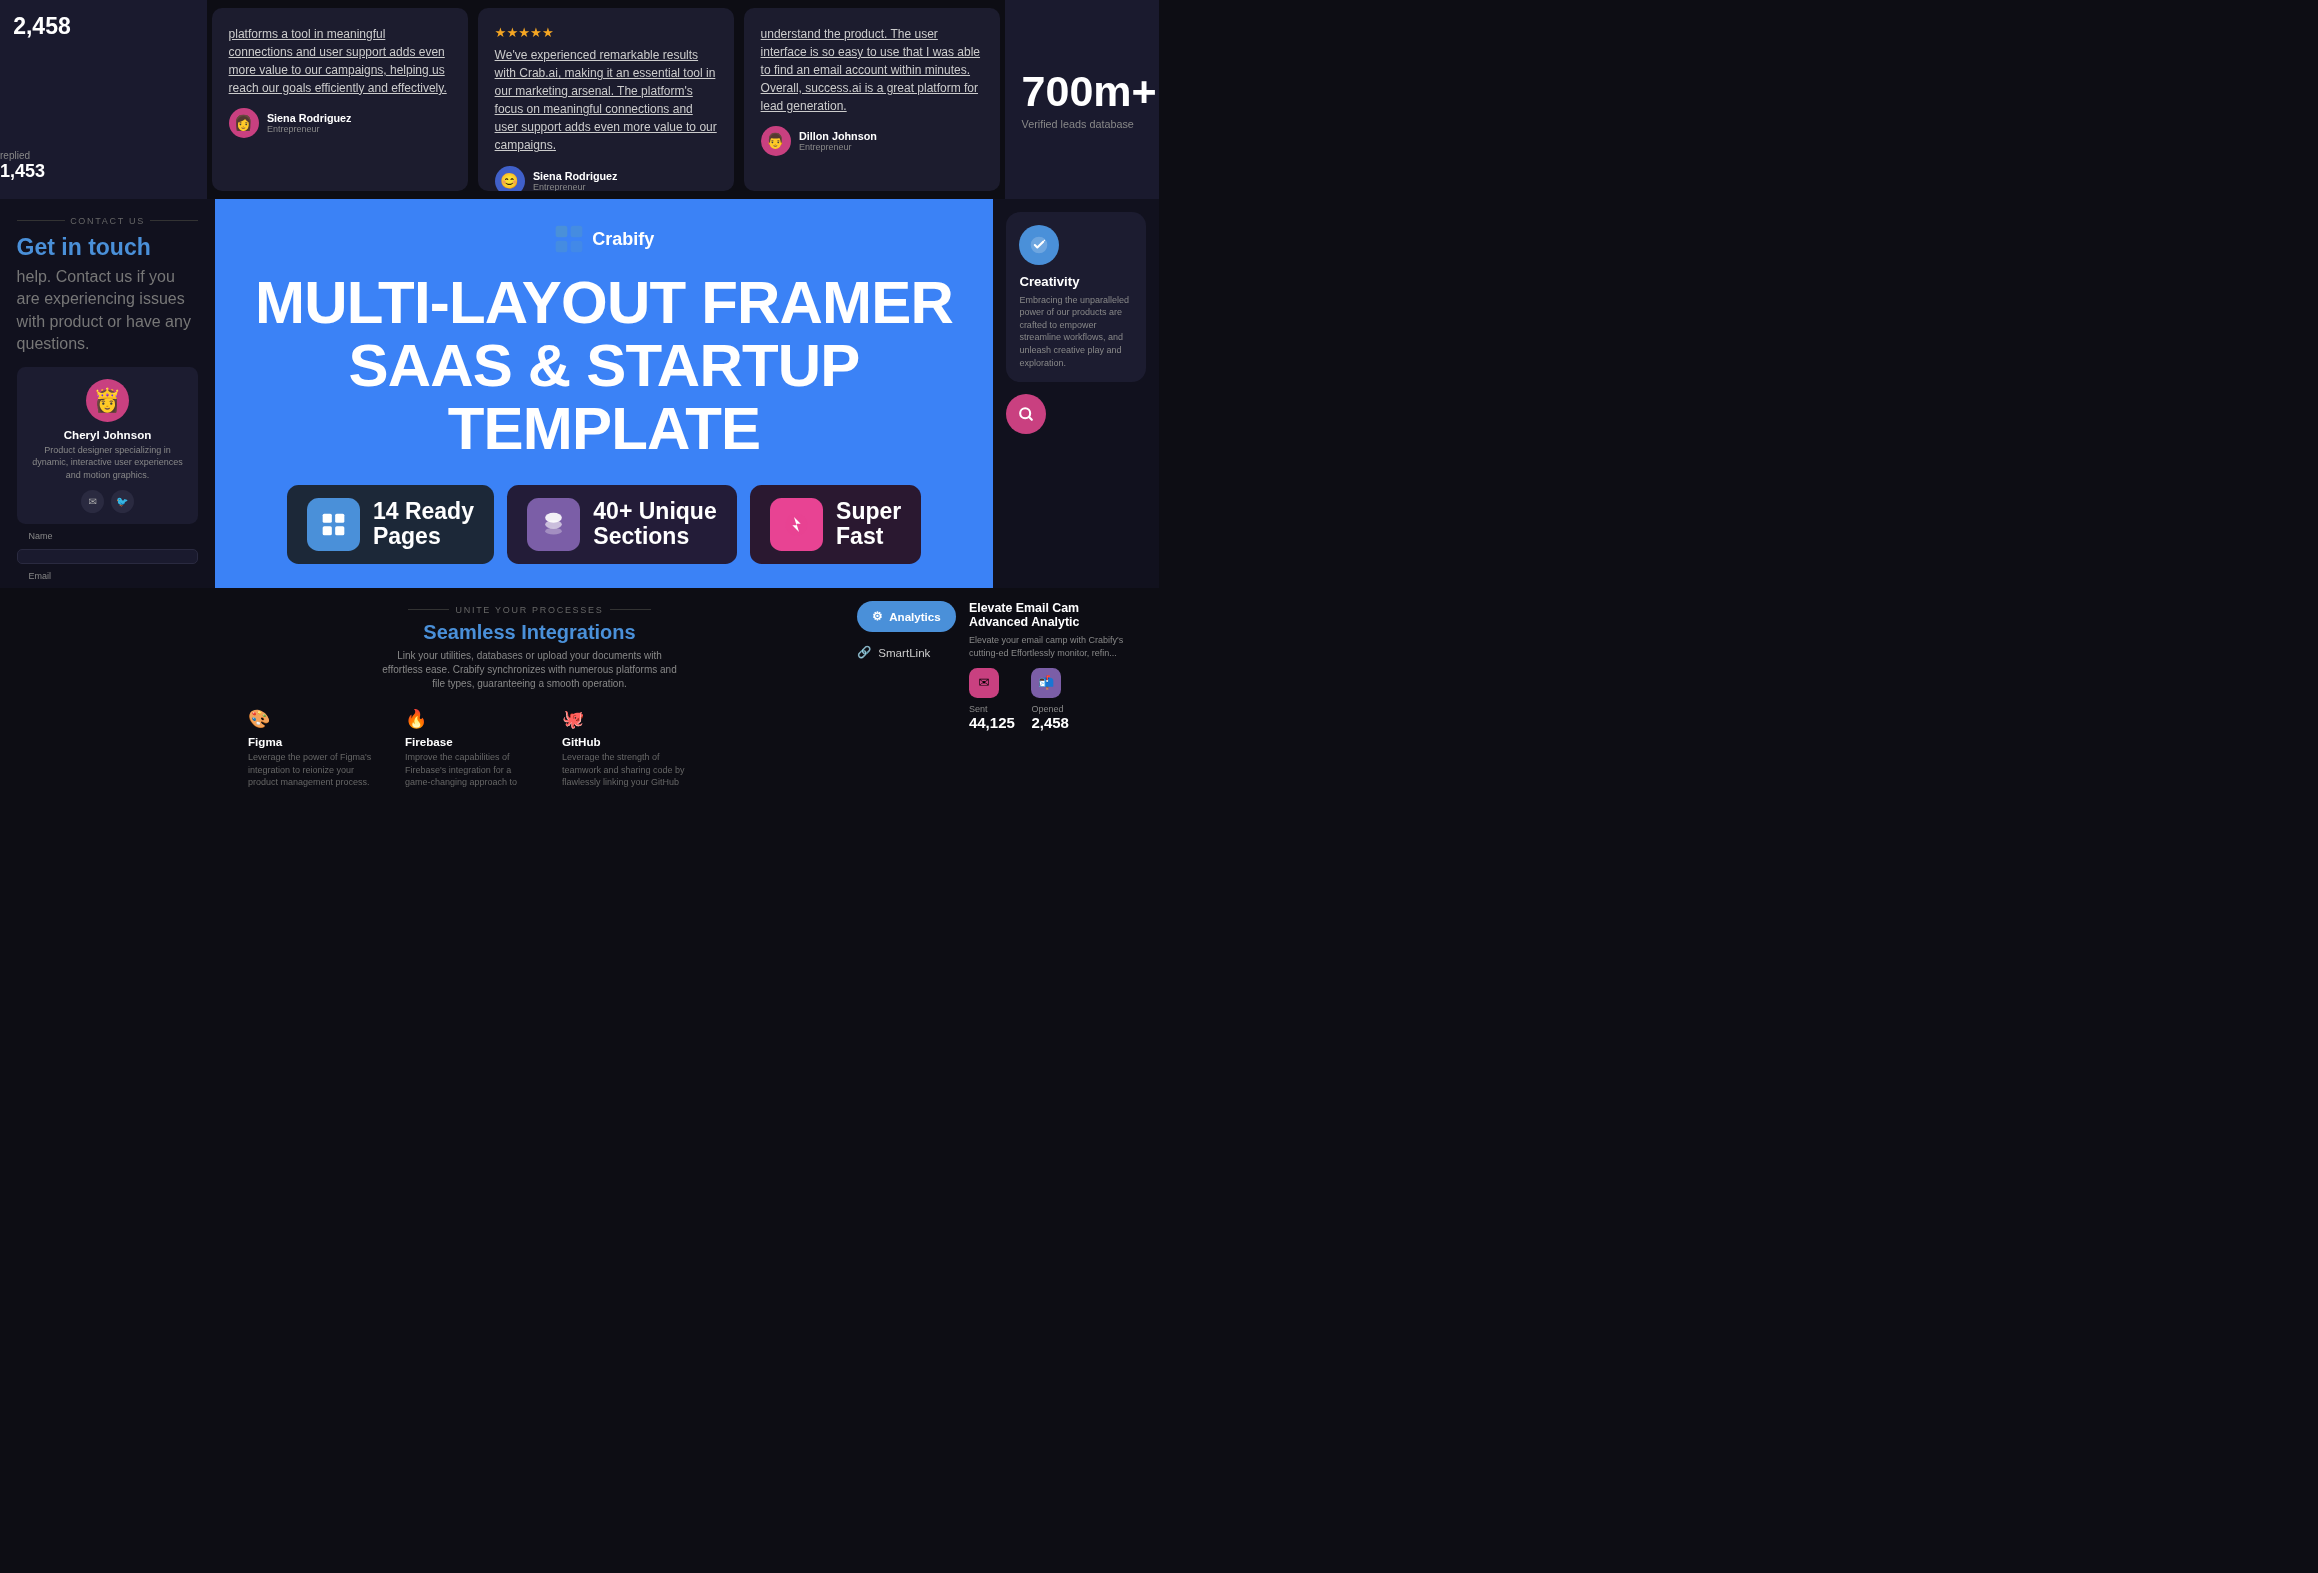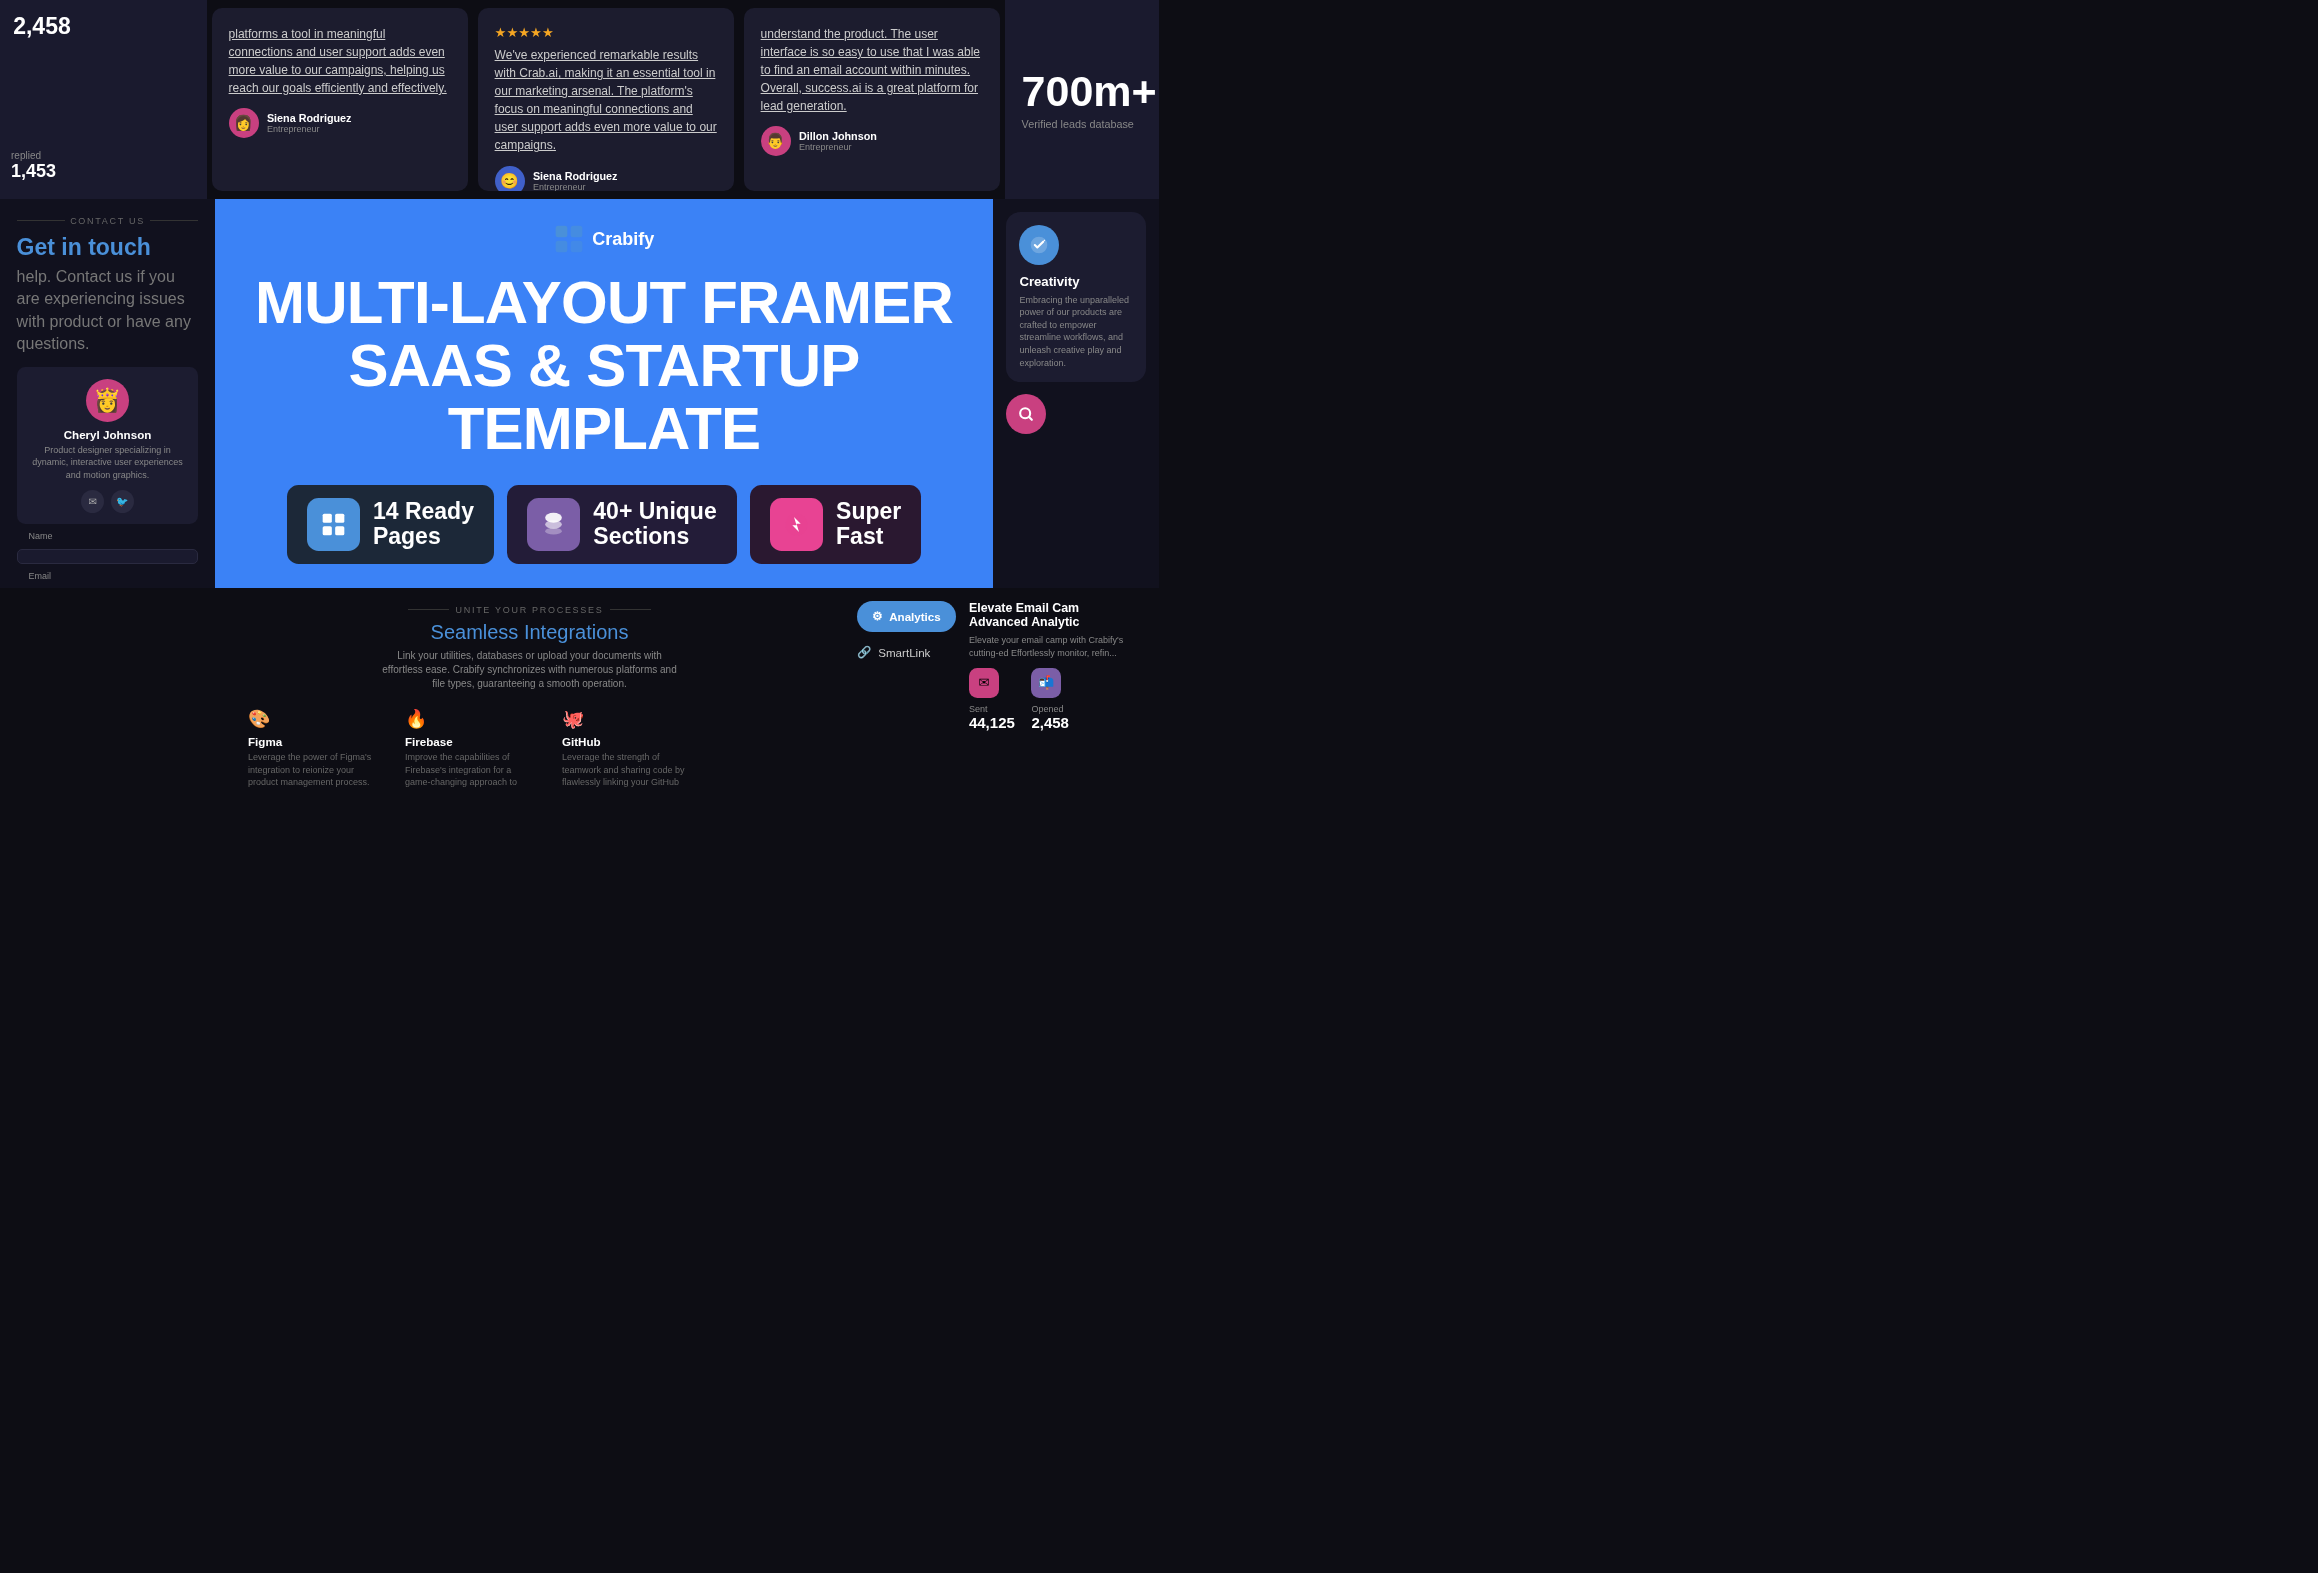--- a/index.html
+++ b/index.html
@@ -29,21 +29,21 @@
       flex-shrink: 0;
     }
     .stat-number {
       font-size: 23px;
       font-weight: 700;
       color: #fff;
     }
     .replied-stat {
       position: absolute;
       bottom: 16.6px;
-      left: 11px;
+      left: 0;
     }
 
     .testimonial-card {
       background: #1c1c2e;
       border-radius: 10px;
       padding: 16.6px;
       flex: 1;
       margin: 8.3px 5px;
       overflow: hidden;
     }
@@ -333,21 +333,21 @@
       margin-bottom: 6.6px;
     }
     .unite-label::before, .unite-label::after {
       content: '';
       width: 41px;
       height: 0.8px;
       background: #333;
     }
     .seamless-heading {
       font-size: 20px;
-      font-weight: 400;
+      font-weight: 700;
       color: #fff;
       text-align: center;
     }
     .seamless-heading span { color: #4a90d9; }
     .seamless-desc {
       font-size: 10px;
       color: #888;
       text-align: center;
       margin-top: 5px;
       line-height: 1.4;

